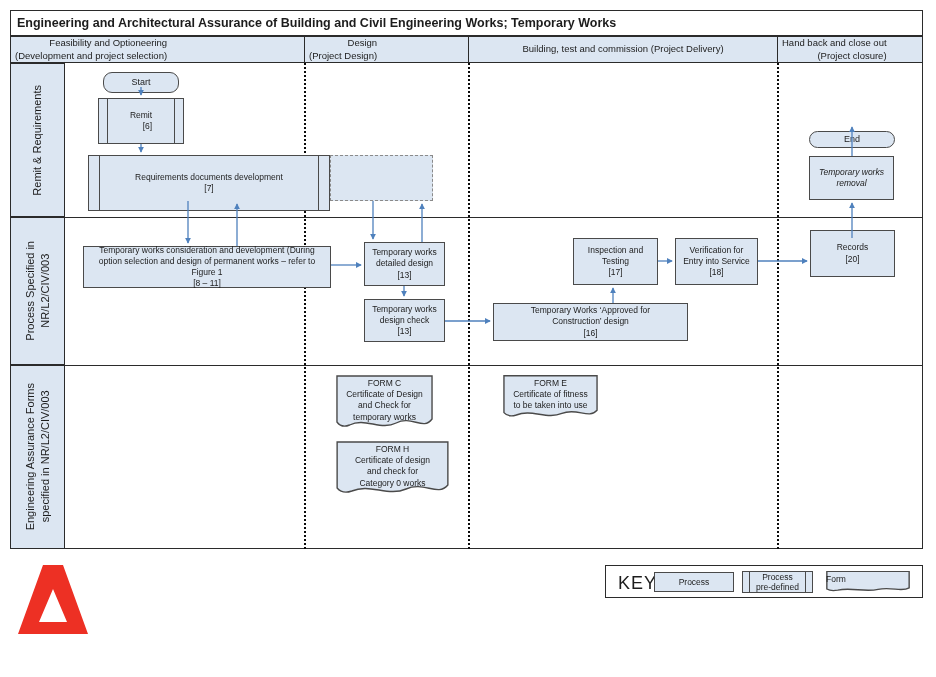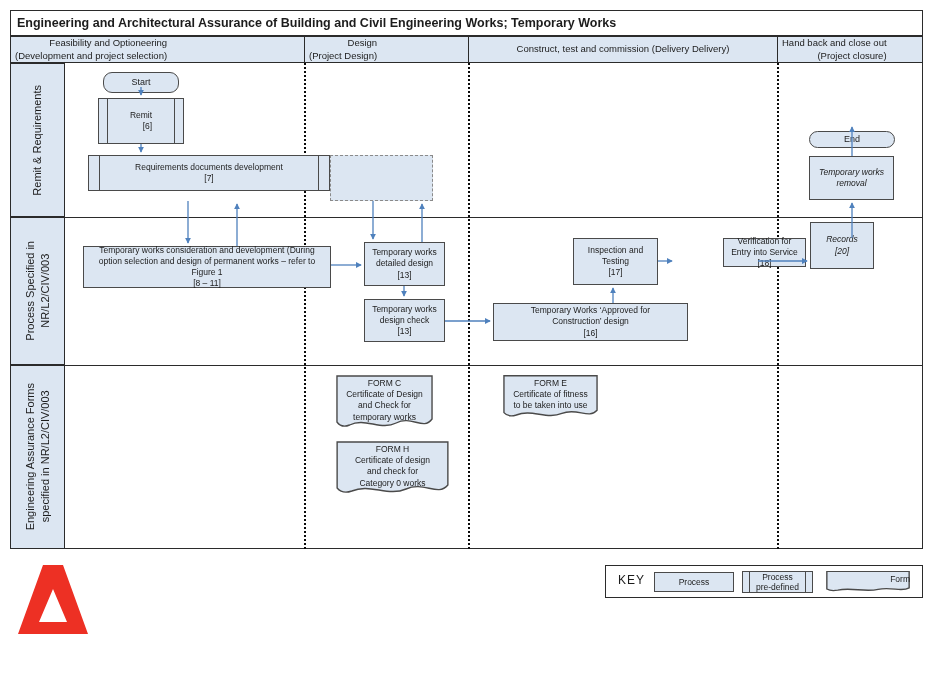--- a/index.html
+++ b/index.html
@@ -38,30 +38,30 @@
 
   .formshape { position:absolute; z-index:3; }
   .formshape svg { position:absolute; left:0; top:0; width:100%; height:100%; }
   .formshape .ftxt { position:absolute; left:0; right:0; top:3px; text-align:center; font-size:8.5px; line-height:1.32; }
 
   
   #arrows { position:absolute; left:0; top:0; width:936px; height:677px; z-index:4; pointer-events:none; }
 
   
   .keybox { position:absolute; left:605px; top:565px; width:318px; height:33px; border:1px solid #2b2b2b; z-index:1; }
-  .keylabel { position:absolute; left:12px; top:7px; font-size:12px; letter-spacing:1px; }
+  .keylabel { position:absolute; left:12px; top:7px; font-size:18px; letter-spacing:1px; }
   .keyproc { position:absolute; left:48px; top:6px; width:80px; height:20px; background:#dce6f2; border:1px solid #4a4a4a;
              display:flex; align-items:center; justify-content:center; font-size:8.5px; }
   .keypre { position:absolute; left:136px; top:5px; width:71px; height:22px; background:#dce6f2; border:1px solid #4a4a4a;
             display:flex; align-items:center; justify-content:center; text-align:center; font-size:8.5px; line-height:1.2; }
   .keypre::before, .keypre::after { content:""; position:absolute; top:0; bottom:0; width:0; border-left:1px solid #4a4a4a; }
   .keypre::before { left:6px; } .keypre::after { right:6px; }
   .keyform { position:absolute; left:220px; top:5px; width:84px; height:23px; }
   .keyform svg { position:absolute; inset:0; width:100%; height:100%; }
-  .keyform .ftxt { position:absolute; left:0; right:0; top:3px; text-align:right; font-size:8.5px; }
+  .keyform .ftxt { position:absolute; left:0; right:0; top:3px; text-align:left; font-size:8.5px; }
 
   .logo { position:absolute; left:14px; top:560px; width:80px; height:80px; z-index:1; }
 </style>
 </head>
 <body>
 
 <div id="stage">
 
   <div class="frame"></div>
 
@@ -71,21 +71,21 @@
 
   <div class="hcell right" style="left:10px; width:295px;">
     <span class="pre">Feasibility and Optioneering
 (Development and project selection)</span>
   </div>
   <div class="hcell right" style="left:304px; width:165px;">
     <span class="pre">Design
 (Project Design)</span>
   </div>
   <div class="hcell center" style="left:468px; width:310px;">
-    <span class="pre">Construct, test and commission (Delivery Delivery)</span>
+    <span class="pre">Building, test and commission (Project Delivery)</span>
   </div>
   <div class="hcell right" style="left:777px; width:146px;">
     <span class="pre">Hand back and close out
 (Project closure)</span>
   </div>
 
   <div class="lanecell" style="top:63px; height:154px;">
     <span class="vtext">Remit &amp; Requirements</span>
   </div>
   <div class="lanecell" style="top:217px; height:148px;">
@@ -105,21 +105,21 @@
   <div class="lanedash" style="left:777px;"></div>
 
   <div class="node oval" style="left:103px; top:72px; width:76px; height:21px;">
     <span class="pre">Start</span>
   </div>
   <div class="node predef" style="left:98px; top:98px; width:86px; height:46px;text-align:right;">
     <span class="pre">Remit
 [6]</span>
   </div>
   <div class="dashedext" style="left:330px; top:155px; width:103px; height:46px;"></div>
-  <div class="node predef wide" style="left:88px; top:155px; width:242px; height:36px;">
+  <div class="node predef wide" style="left:88px; top:155px; width:242px; height:56px;">
     <span class="pre">Requirements documents development
 [7]</span>
   </div>
   <div class="node oval" style="left:809px; top:107px; width:86px; height:17px;margin-top:24px;">
     <span class="pre">End</span>
   </div>
   <div class="node italic" style="left:809px; top:156px; width:85px; height:44px;">
     <span class="pre">Temporary works
 removal</span>
   </div>
@@ -143,26 +143,26 @@
   <div class="node" style="left:493px; top:303px; width:195px; height:38px;">
     <span class="pre">Temporary Works ‘Approved for
 Construction’ design
 [16]</span>
   </div>
   <div class="node" style="left:573px; top:238px; width:85px; height:47px;">
     <span class="pre">Inspection and
 Testing
 [17]</span>
   </div>
-  <div class="node" style="left:675px; top:238px; width:83px; height:29px;margin-left:48px;">
+  <div class="node" style="left:675px; top:238px; width:83px; height:47px;">
     <span class="pre">Verification for
 Entry into Service
 [18]</span>
   </div>
-  <div class="node" style="left:810px; top:222px; width:64px; height:47px;font-style:italic;">
+  <div class="node" style="left:810px; top:230px; width:85px; height:47px;">
     <span class="pre">Records
 [20]</span>
   </div>
 
   <div class="formshape" style="left:336px; top:375px; width:97px; height:60px;">
     <svg viewBox="0 0 100 60" preserveAspectRatio="none">
       <path d="M1,1 H99 V44 C90,56 78,40 62,48 C46,56 30,42 14,50 C9,52 4,51 1,47 Z" fill="#dce6f2" stroke="#4a4a4a" stroke-width="1.4" vector-effect="non-scaling-stroke"></path>
     </svg>
     <div class="ftxt pre">FORM C
 Certificate of Design

